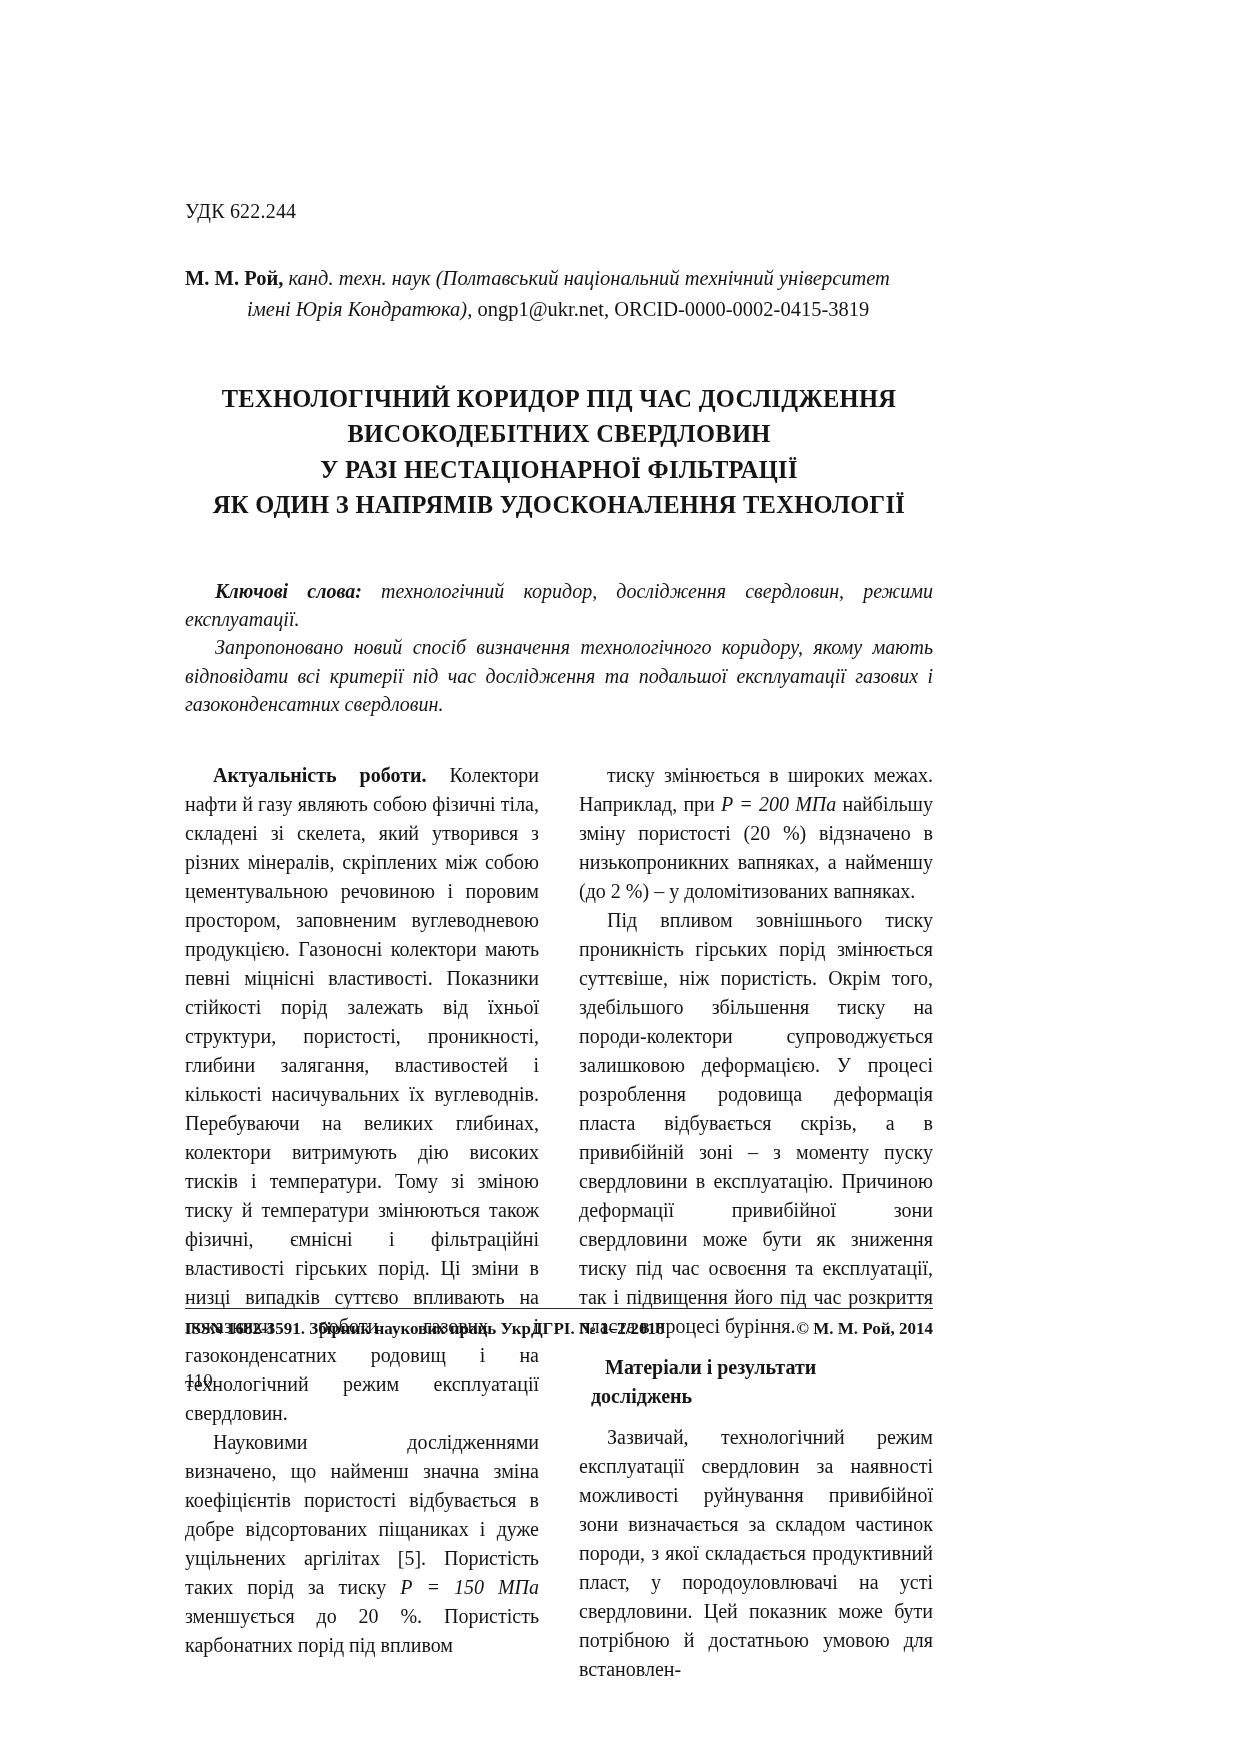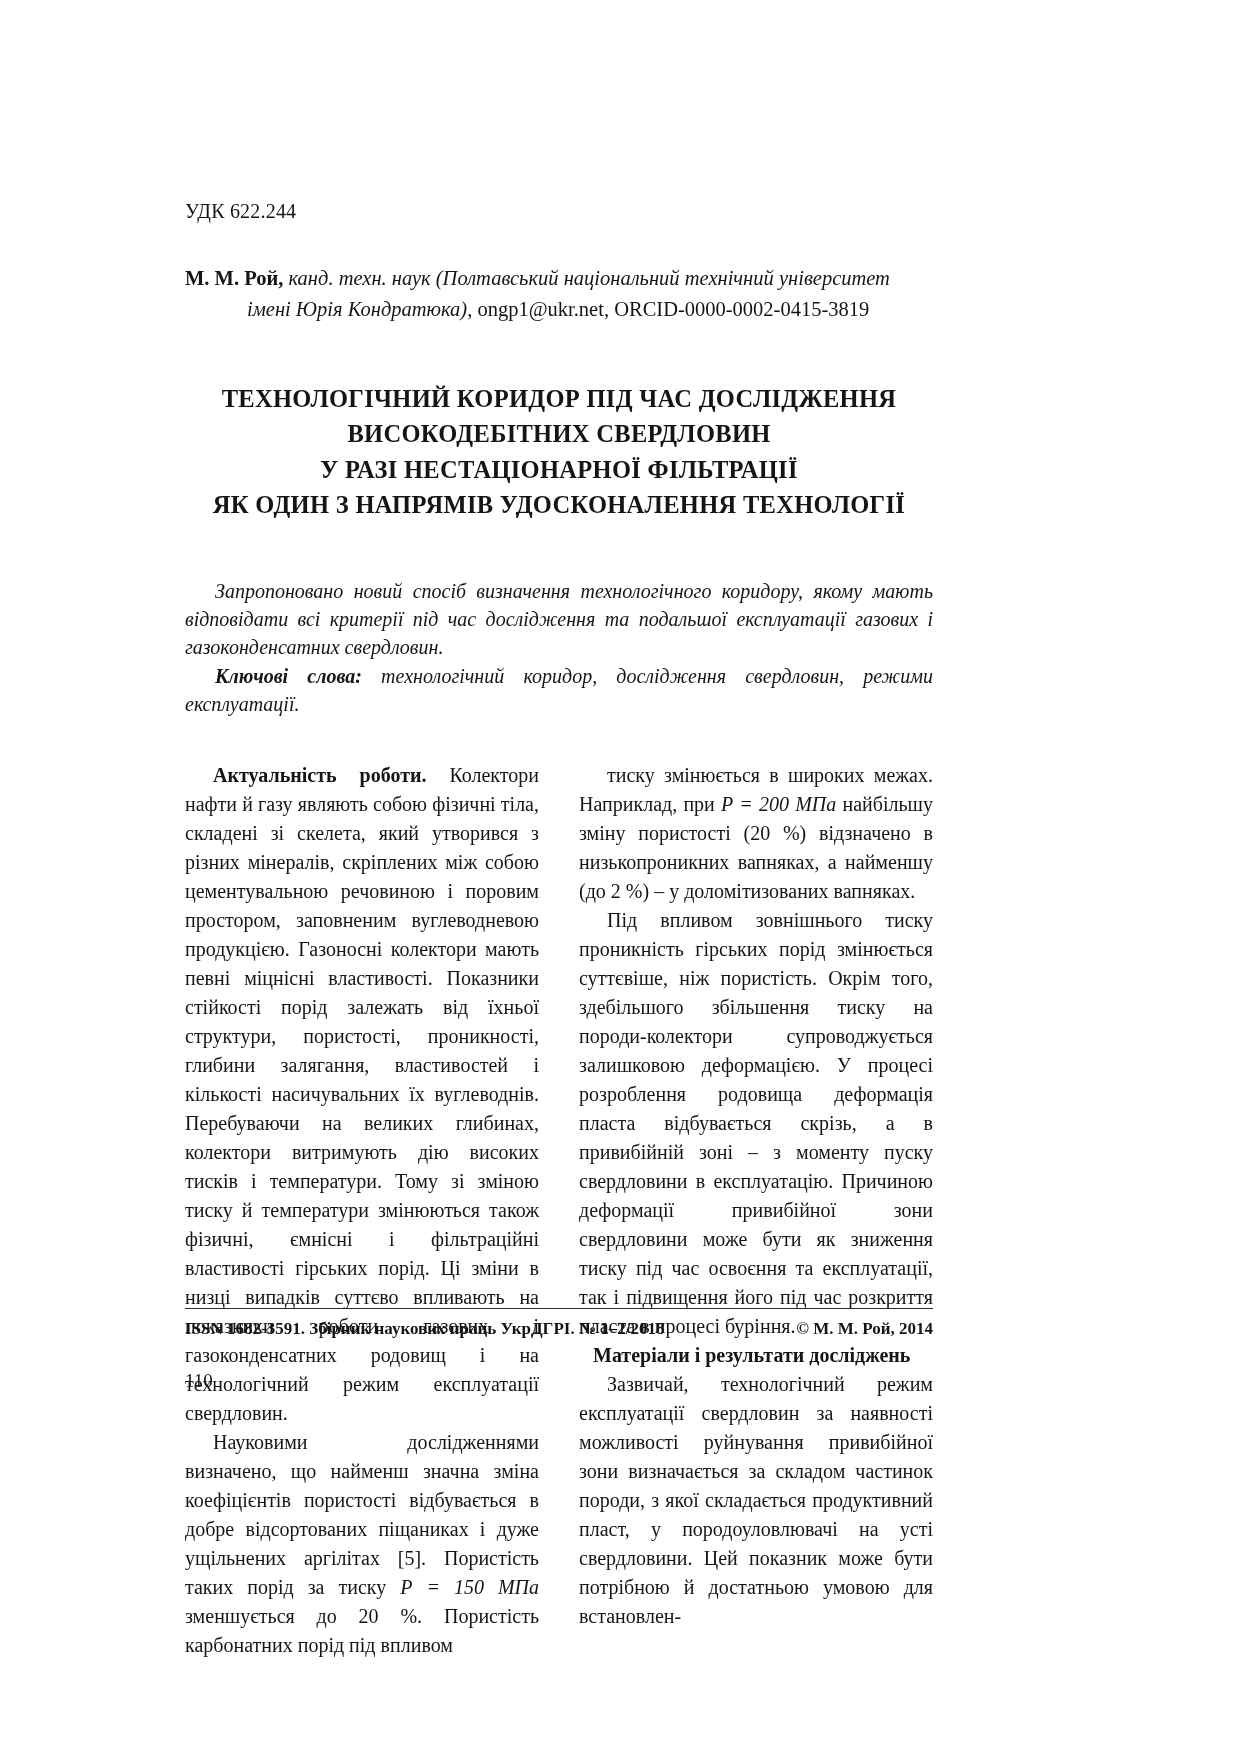--- a/index.html
+++ b/index.html
@@ -75,21 +75,21 @@
     text-align: justify;
     hyphens: auto;
   }
   .col p {
     margin: 0;
     text-indent: 28px;
   }
   .col .lead { font-weight: bold; }
   .col .formula { font-style: italic; }
   .col h2.subhead {
-    margin: 0;
+    margin: 12px;
     font-size: 20px;
     font-weight: bold;
     text-indent: 14px;
     text-align: left;
     line-height: 1.45;
   }
   .footer {
     position: absolute;
     left: 185px;
     top: 1308px;
@@ -123,25 +123,25 @@
     </p>
 
     <h1 class="title">
       <span>ТЕХНОЛОГІЧНИЙ КОРИДОР ПІД ЧАС ДОСЛІДЖЕННЯ</span><br>
       <span>ВИСОКОДЕБІТНИХ СВЕРДЛОВИН</span><br>
       <span>У РАЗІ НЕСТАЦІОНАРНОЇ ФІЛЬТРАЦІЇ</span><br>
       <span>ЯК ОДИН З НАПРЯМІВ УДОСКОНАЛЕННЯ ТЕХНОЛОГІЇ</span>
     </h1>
 
     <div class="abstract-block">
-      <p>Запропоновано новий спосіб визначення технологічного коридору, якому мають відповідати всі критерії під час дослідження та подальшої експлуатації газових і газоконденсатних свердловин.</p>
       <p>
         <span class="kw-label">Ключові слова:</span>
         <span>технологічний коридор, дослідження свердловин, режими експлуатації.</span>
       </p>
+      <p>Запропоновано новий спосіб визначення технологічного коридору, якому мають відповідати всі критерії під час дослідження та подальшої експлуатації газових і газоконденсатних свердловин.</p>
     </div>
 
     <div class="columns">
 
       <div class="col">
         <p>
           <span class="lead">Актуальність роботи.</span>
           <span>Колектори нафти й газу являють собою фізичні тіла, складені зі скелета, який утворився з різних мінералів, скріплених між собою цементувальною речовиною і поровим простором, заповненим вуглеводневою продукцією. Газоносні колектори мають певні міцнісні властивості. Показники стійкості порід залежать від їхньої структури, пористості, проникності, глибини залягання, властивостей і кількості насичувальних їх вуглеводнів. Перебуваючи на великих глибинах, колектори витримують дію високих тисків і температури. Тому зі зміною тиску й температури змінюються також фізичні, ємнісні і фільтраційні властивості гірських порід. Ці зміни в низці випадків суттєво впливають на показники роботи газових і газоконденсатних родовищ і на технологічний режим експлуатації свердловин.</span>
         </p>
         <p>

